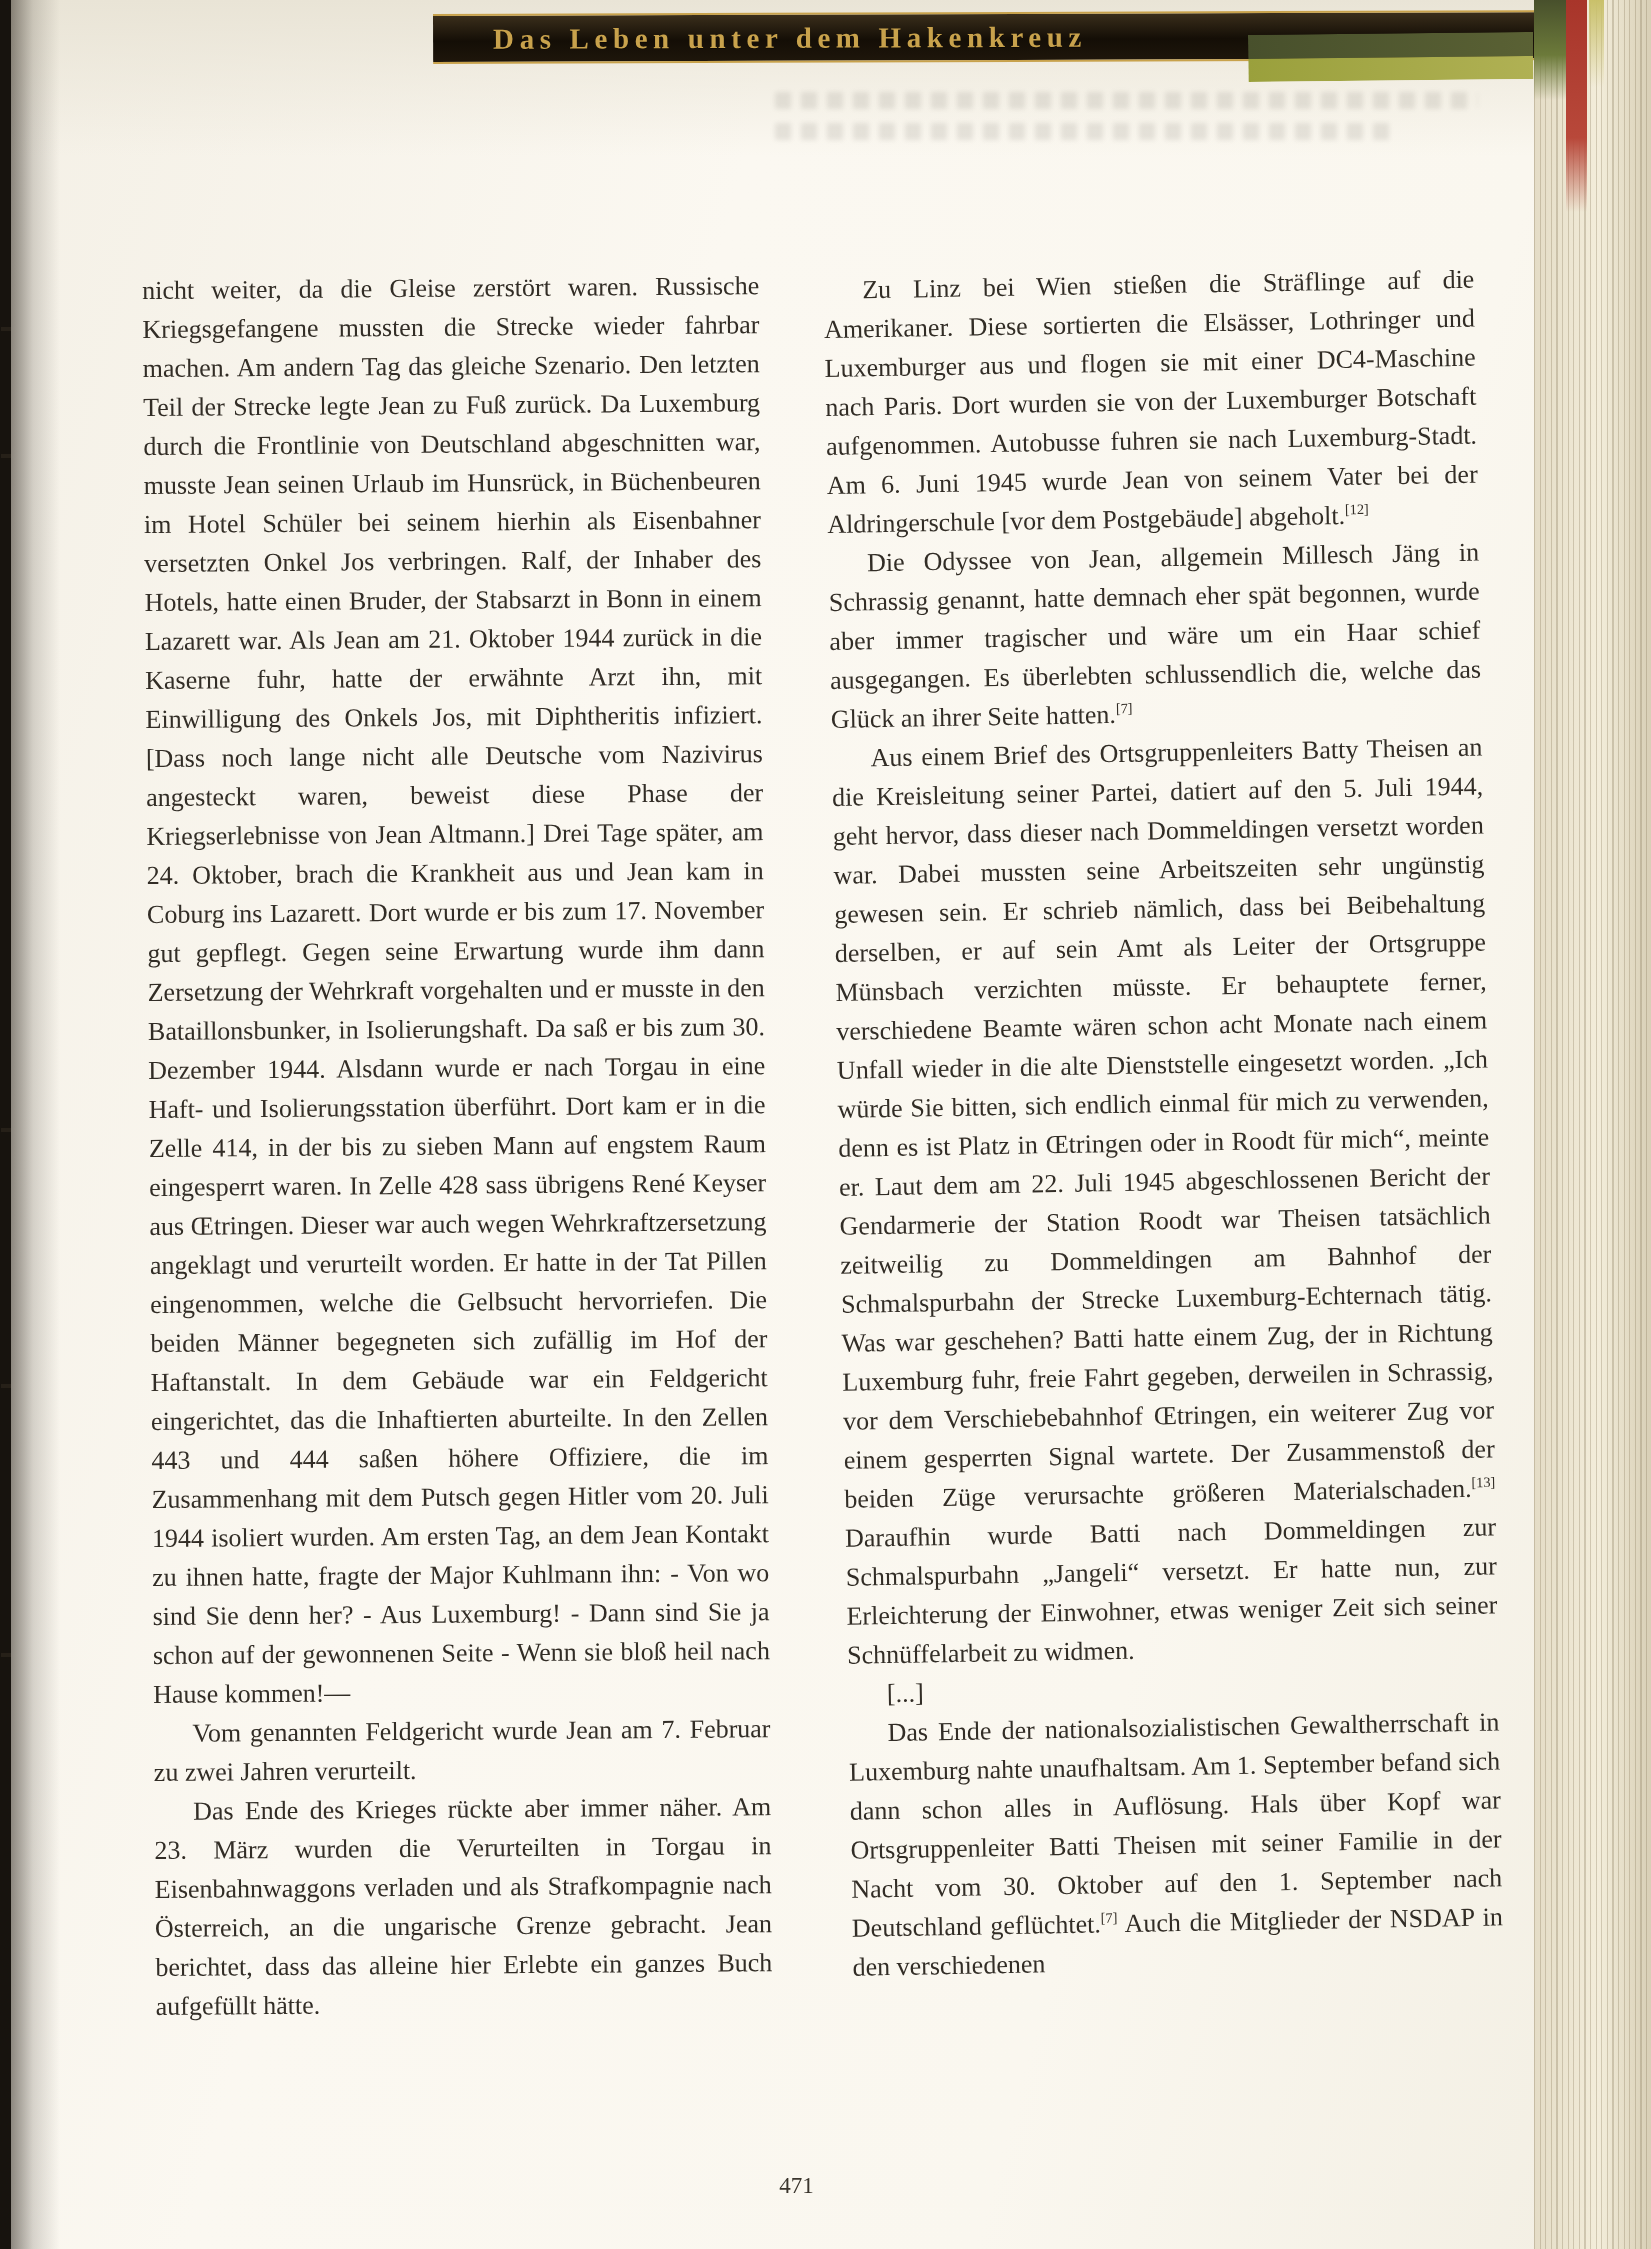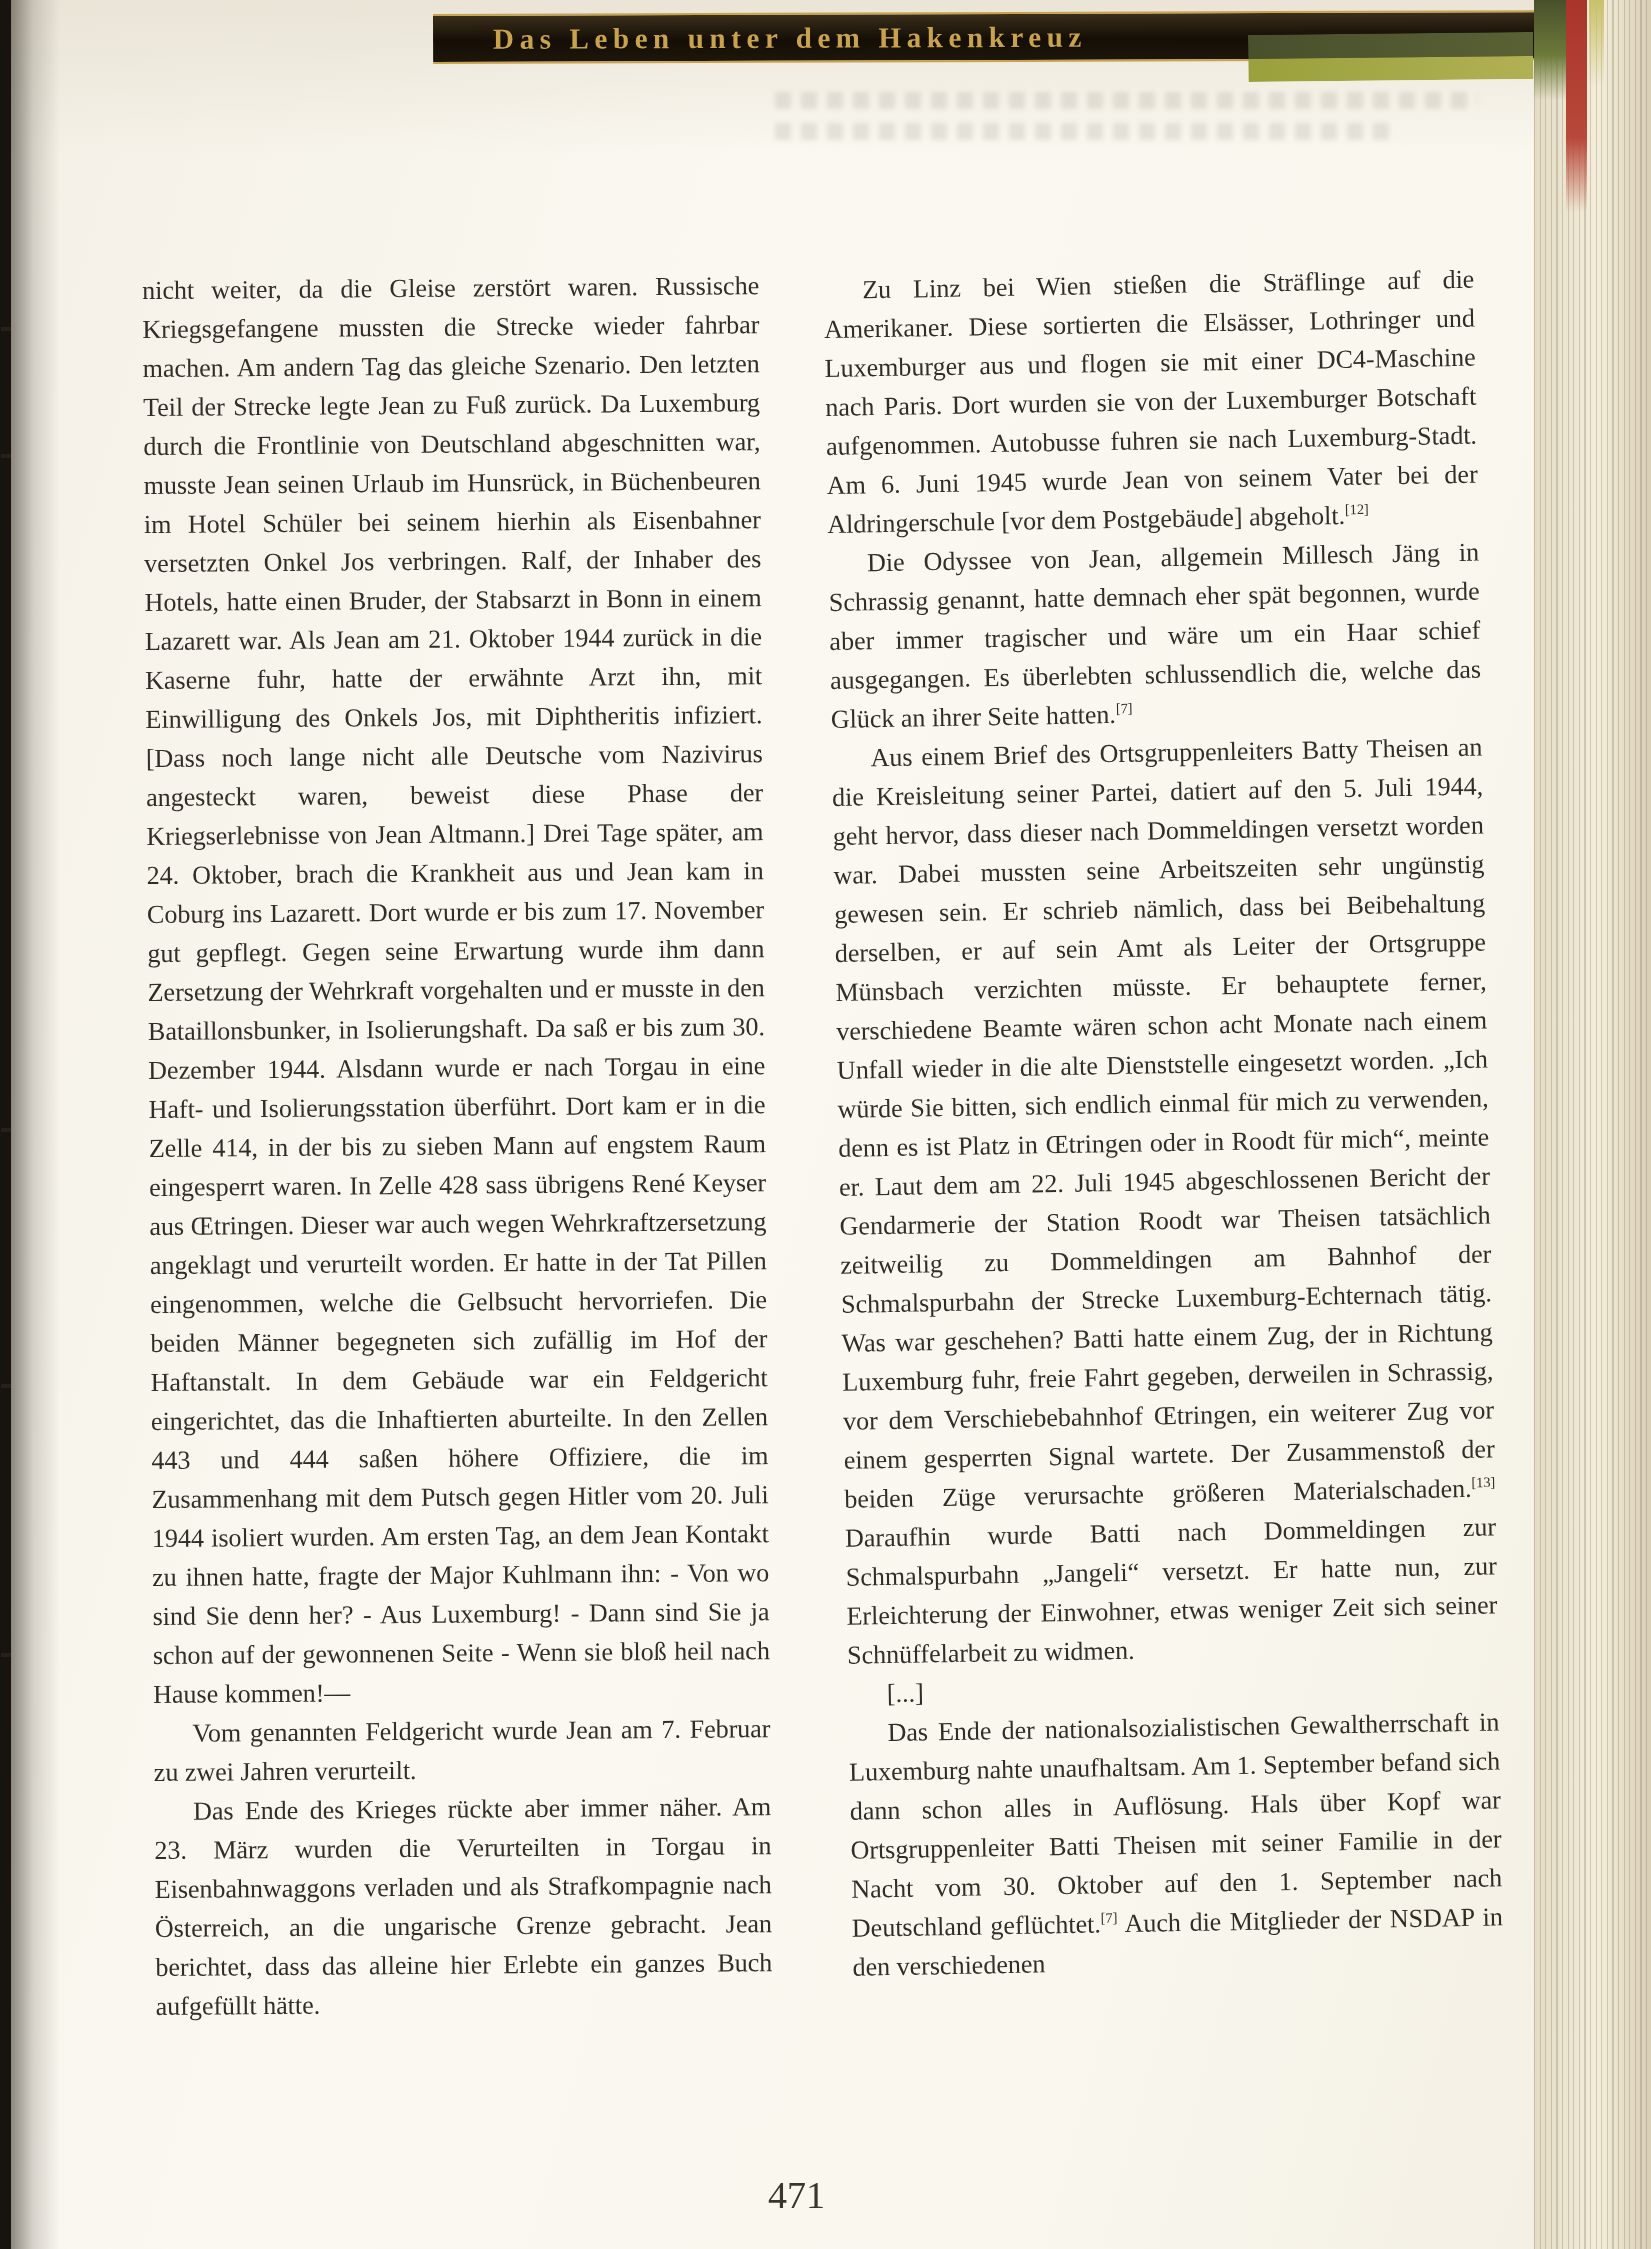--- a/index.html
+++ b/index.html
@@ -80,21 +80,21 @@
     hyphens:auto;
   }
   .col-left{left:0;width:617px;transform:rotate(-0.45deg);transform-origin:top left}
   .col-right{left:681px;width:651px;transform:rotate(-1.0deg);transform-origin:top left}
   .col p{margin:0;padding:0}
   .col p.indent{text-indent:39px}
   sup{font-size:0.55em;line-height:0;vertical-align:super;letter-spacing:0}
 
   .page-number{
     position:absolute;left:703px;top:2173px;width:187px;
-    text-align:center;font-size:38px;color:#3a352d;
+    text-align:center;font-size:23px;color:#3a352d;
   }
 </style>
 </head>
 <body>
 
 <div class="scan">
   <div class="top-shade"></div>
 
   <div class="spine-dark"></div>
   <div class="spine-shadow"></div>

